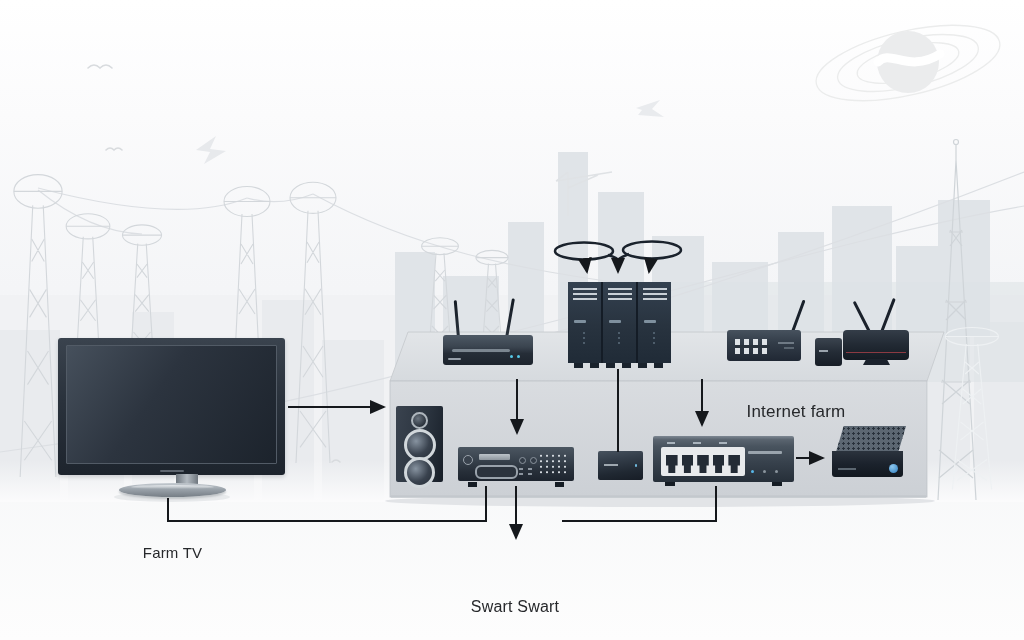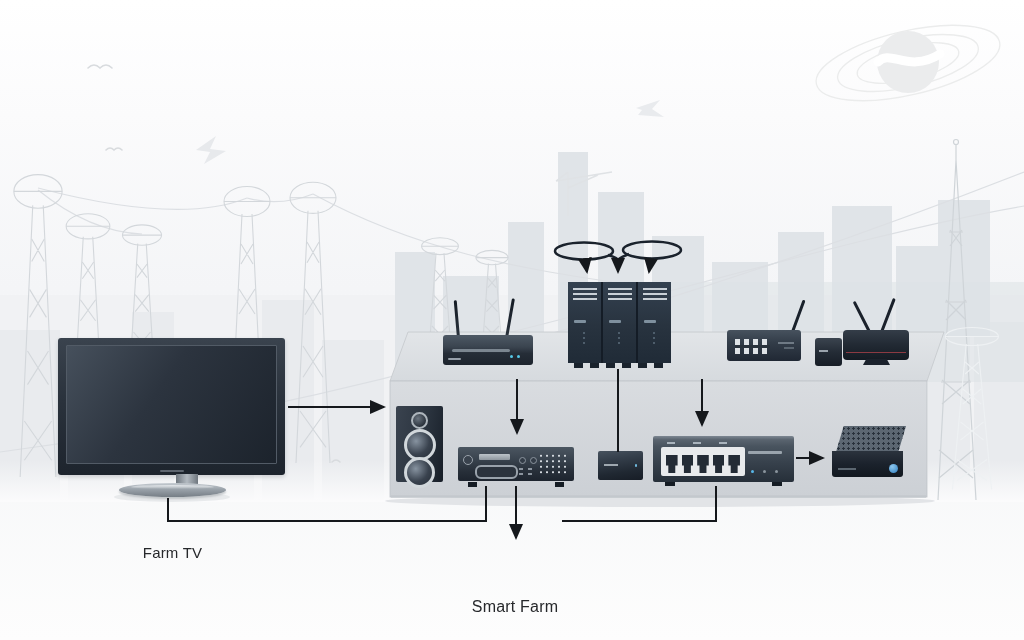--- a/index.html
+++ b/index.html
@@ -451,15 +451,16 @@
       <path d="M608,255 Q618,258 618,260 M629,254 Q619,258 618,260"></path>
     </g>
     <g fill="none" stroke="#1a222c" stroke-width="2">
       <line x1="585" y1="259" x2="587" y2="272" marker-end="url(#ah)"></line>
       <line x1="618" y1="260" x2="618" y2="272" marker-end="url(#ah)"></line>
       <line x1="651" y1="258" x2="649" y2="272" marker-end="url(#ah)"></line>
     </g>
   </svg>
 
   <div class="lbl lbl-tv">Farm TV</div>
-  <div class="lbl lbl-smartfarm">Smart Farm</div>
+  <div class="lbl lbl-farm">Internet farm</div>
+  <div class="lbl lbl-smartfarm">Swart Swart</div>
 
 </div>
 
 </body></html>

